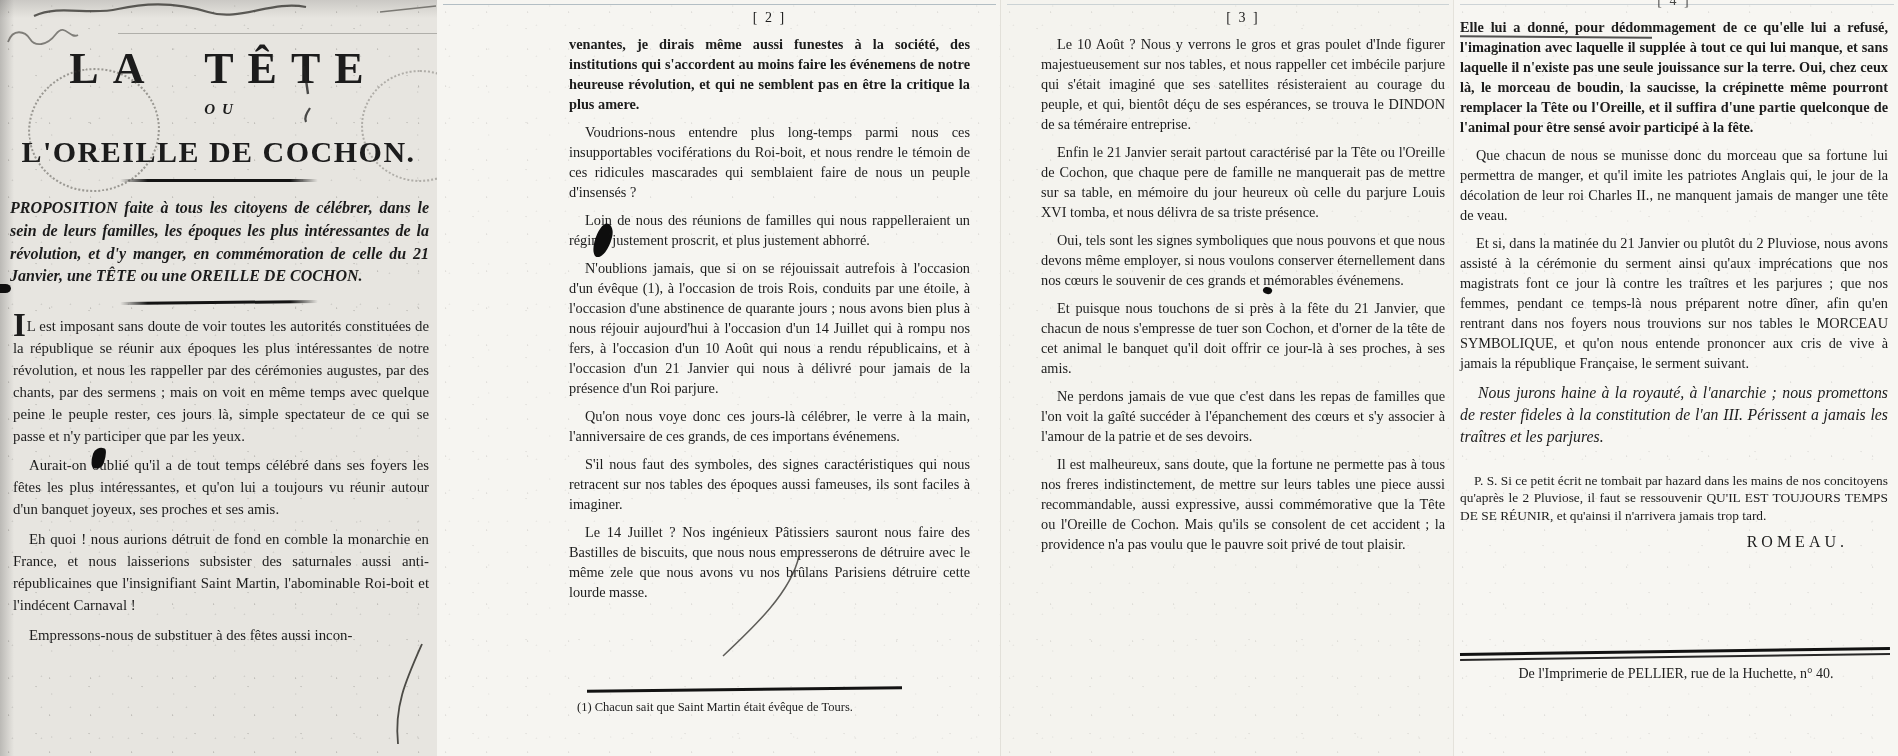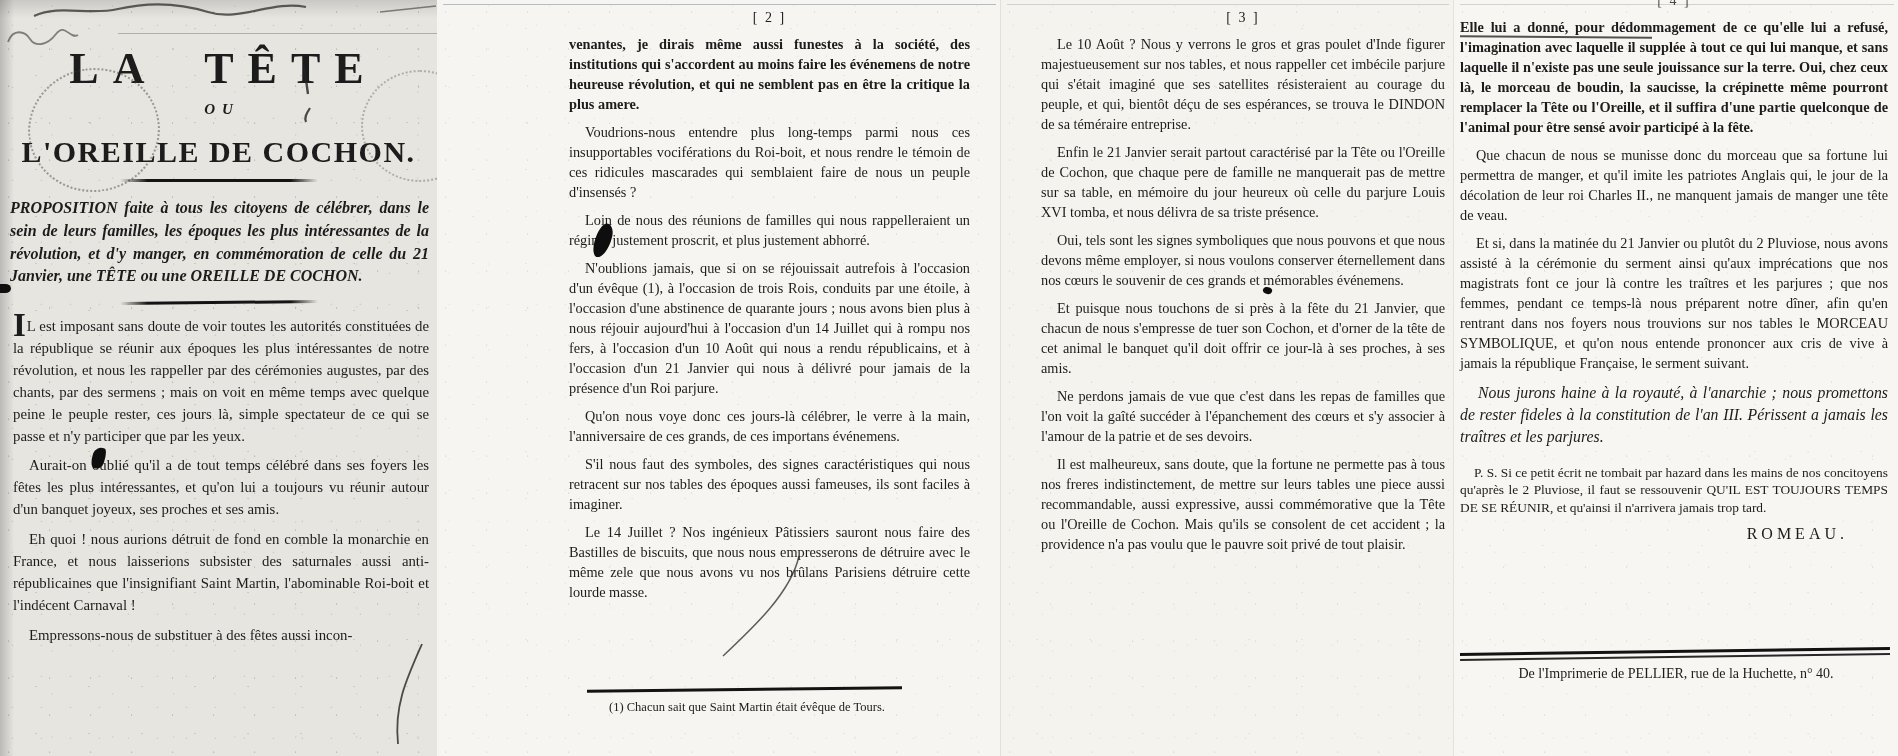--- a/index.html
+++ b/index.html
@@ -57,29 +57,29 @@
   
   .col2{margin:0 30px 0 132px;}
   .pghead{text-align:center;font-size:14px;letter-spacing:2px;margin:10px 0 0;}
   .page2 .body,.page3 .body,.page4 .body{font-size:14.3px;line-height:1.4;text-align:justify;
       margin:8px 0 0;text-indent:16px;}
   .noindent{text-indent:0 !important;font-weight:bold;}
   .blot-loin{left:158px;top:223px;width:16px;height:35px;transform:rotate(14deg);
       border-radius:55% 45% 65% 35% / 60% 35% 65% 40%;}
   .fnrule{position:absolute;left:150px;top:688px;width:315px;height:3px;background:#131313;
       transform:rotate(-.6deg);}
-  .footnote{position:absolute;left:140px;top:700px;width:340px;font-size:12.5px;text-align:center;}
+  .footnote{position:absolute;left:140px;top:700px;width:340px;font-size:12.5px;}
   
   .col3{margin:0 8px 0 40px;}
   .blot-xvi{left:262px;top:287px;width:9px;height:7px;border-radius:60% 40% 55% 45%;transform:rotate(25deg);}
   
   .col4{margin:0 10px 0 6px;}
   .page4 .pghead{margin-top:-7px;opacity:.8;}
   .oath{font-style:italic;font-size:15.8px;line-height:1.38;text-align:justify;margin:9px 0 0;text-indent:18px;}
-  .ps{font-size:13.4px;line-height:1.32;text-align:justify;margin:16px 0 0;text-indent:14px;}
+  .ps{font-size:13.4px;line-height:1.32;text-align:justify;margin:24px 0 0;text-indent:14px;}
   .signature{text-align:right;font-size:16px;letter-spacing:4px;margin:8px 40px 0 0;}
   .dblrule{position:absolute;left:6px;right:8px;top:650px;transform:rotate(-.8deg);}
   .dblrule .l1{height:3px;background:#121212;}
   .dblrule .l2{height:2px;background:#121212;margin-top:3px;opacity:.9;}
   .imprint{position:absolute;left:0;right:0;top:666px;text-align:center;font-size:14px;}
   .underline-mark{position:absolute;left:6px;top:36px;width:192px;height:2px;background:#1a1a1a;
       transform:rotate(.5deg);opacity:.75;}
   .ink-svg{position:absolute;pointer-events:none;}
 </style>
 </head>

